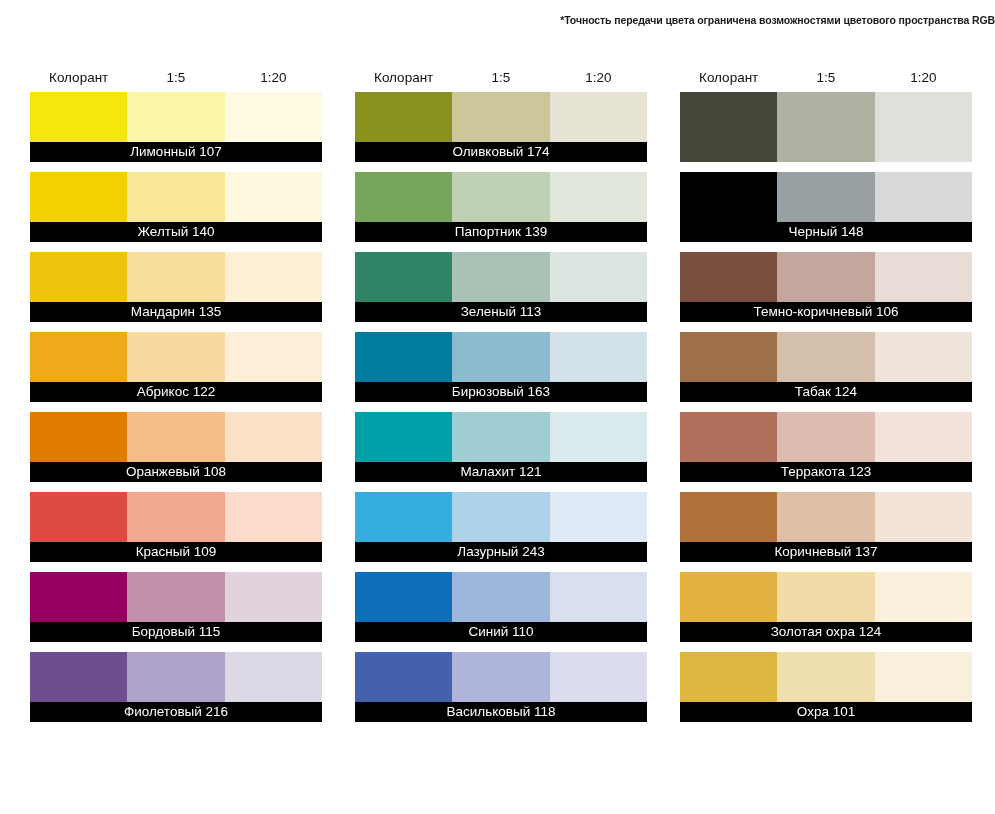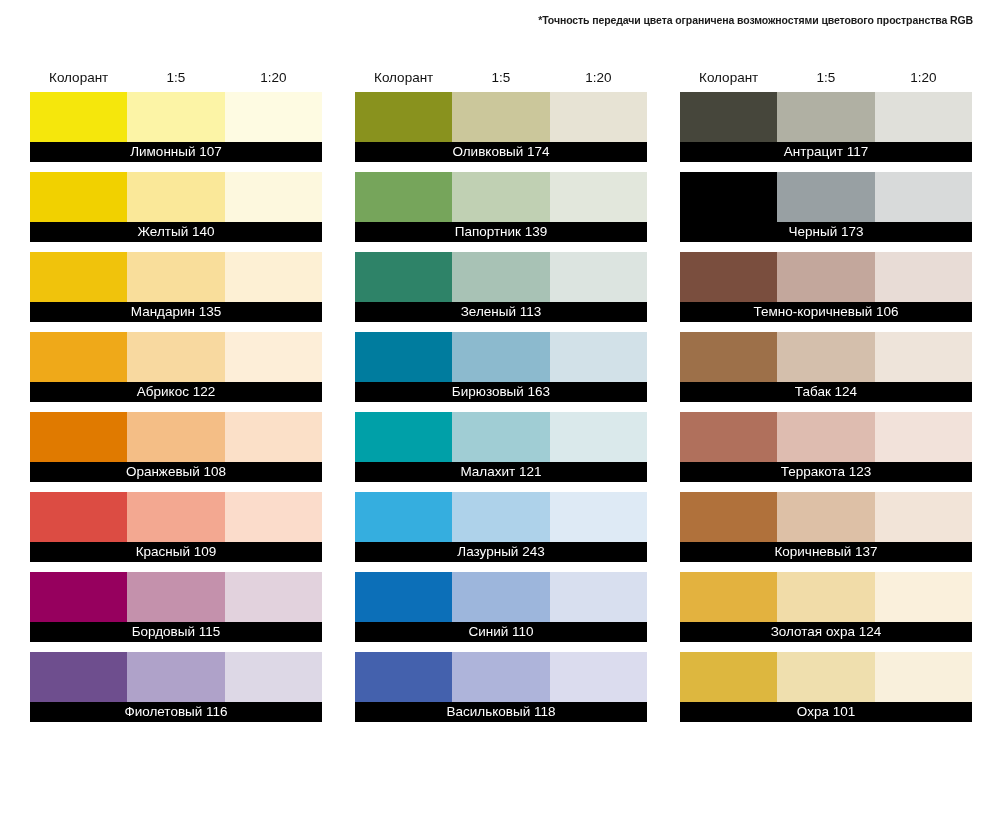--- a/index.html
+++ b/index.html
@@ -7,21 +7,21 @@
     width:995px;height:814px;
     background:#ffffff;
     font-family:"Liberation Sans","DejaVu Sans",sans-serif;
     color:#000;
     overflow:hidden;
   }
   .page{position:relative;width:995px;height:814px;}
 
   .rgb-note{
     position:absolute;
-    left:0;right:22px;
+    left:0;right:0;
     top:14px;
     text-align:right;
     font-size:10.5px;
     font-weight:bold;
     letter-spacing:-0.1px;
     color:#1a1a1a;
     white-space:nowrap;
   }
 
   .columns{
@@ -141,21 +141,21 @@
             <div class="chip" style="background: rgb(226, 210, 221);"></div>
           </div>
           <div class="row-label">Бордовый 115</div>
         </div>
         <div class="swatch-row">
           <div class="chips">
             <div class="chip" style="background: rgb(110, 78, 142);"></div>
             <div class="chip" style="background: rgb(175, 162, 201);"></div>
             <div class="chip" style="background: rgb(221, 216, 230);"></div>
           </div>
-          <div class="row-label">Фиолетовый 116</div>
+          <div class="row-label">Фиолетовый 216</div>
         </div>
       </div>
       <div class="column">
         <div class="col-head">
           <span>Колорант</span>
           <span>1:5</span>
           <span>1:20</span>
         </div>
         <div class="swatch-row">
           <div class="chips">
@@ -227,29 +227,28 @@
           <span>Колорант</span>
           <span>1:5</span>
           <span>1:20</span>
         </div>
         <div class="swatch-row">
           <div class="chips">
             <div class="chip" style="background: rgb(70, 70, 59);"></div>
             <div class="chip" style="background: rgb(176, 176, 163);"></div>
             <div class="chip" style="background: rgb(224, 224, 218);"></div>
           </div>
-          <div class="row-label">Антрацит 117</div>
         </div>
         <div class="swatch-row">
           <div class="chips">
             <div class="chip" style="background: rgb(0, 0, 0);"></div>
             <div class="chip" style="background: rgb(152, 160, 163);"></div>
             <div class="chip" style="background: rgb(216, 218, 218);"></div>
           </div>
-          <div class="row-label">Черный 173</div>
+          <div class="row-label">Черный 148</div>
         </div>
         <div class="swatch-row">
           <div class="chips">
             <div class="chip" style="background: rgb(122, 78, 62);"></div>
             <div class="chip" style="background: rgb(195, 167, 156);"></div>
             <div class="chip" style="background: rgb(232, 220, 214);"></div>
           </div>
           <div class="row-label">Темно-коричневый 106</div>
         </div>
         <div class="swatch-row">

